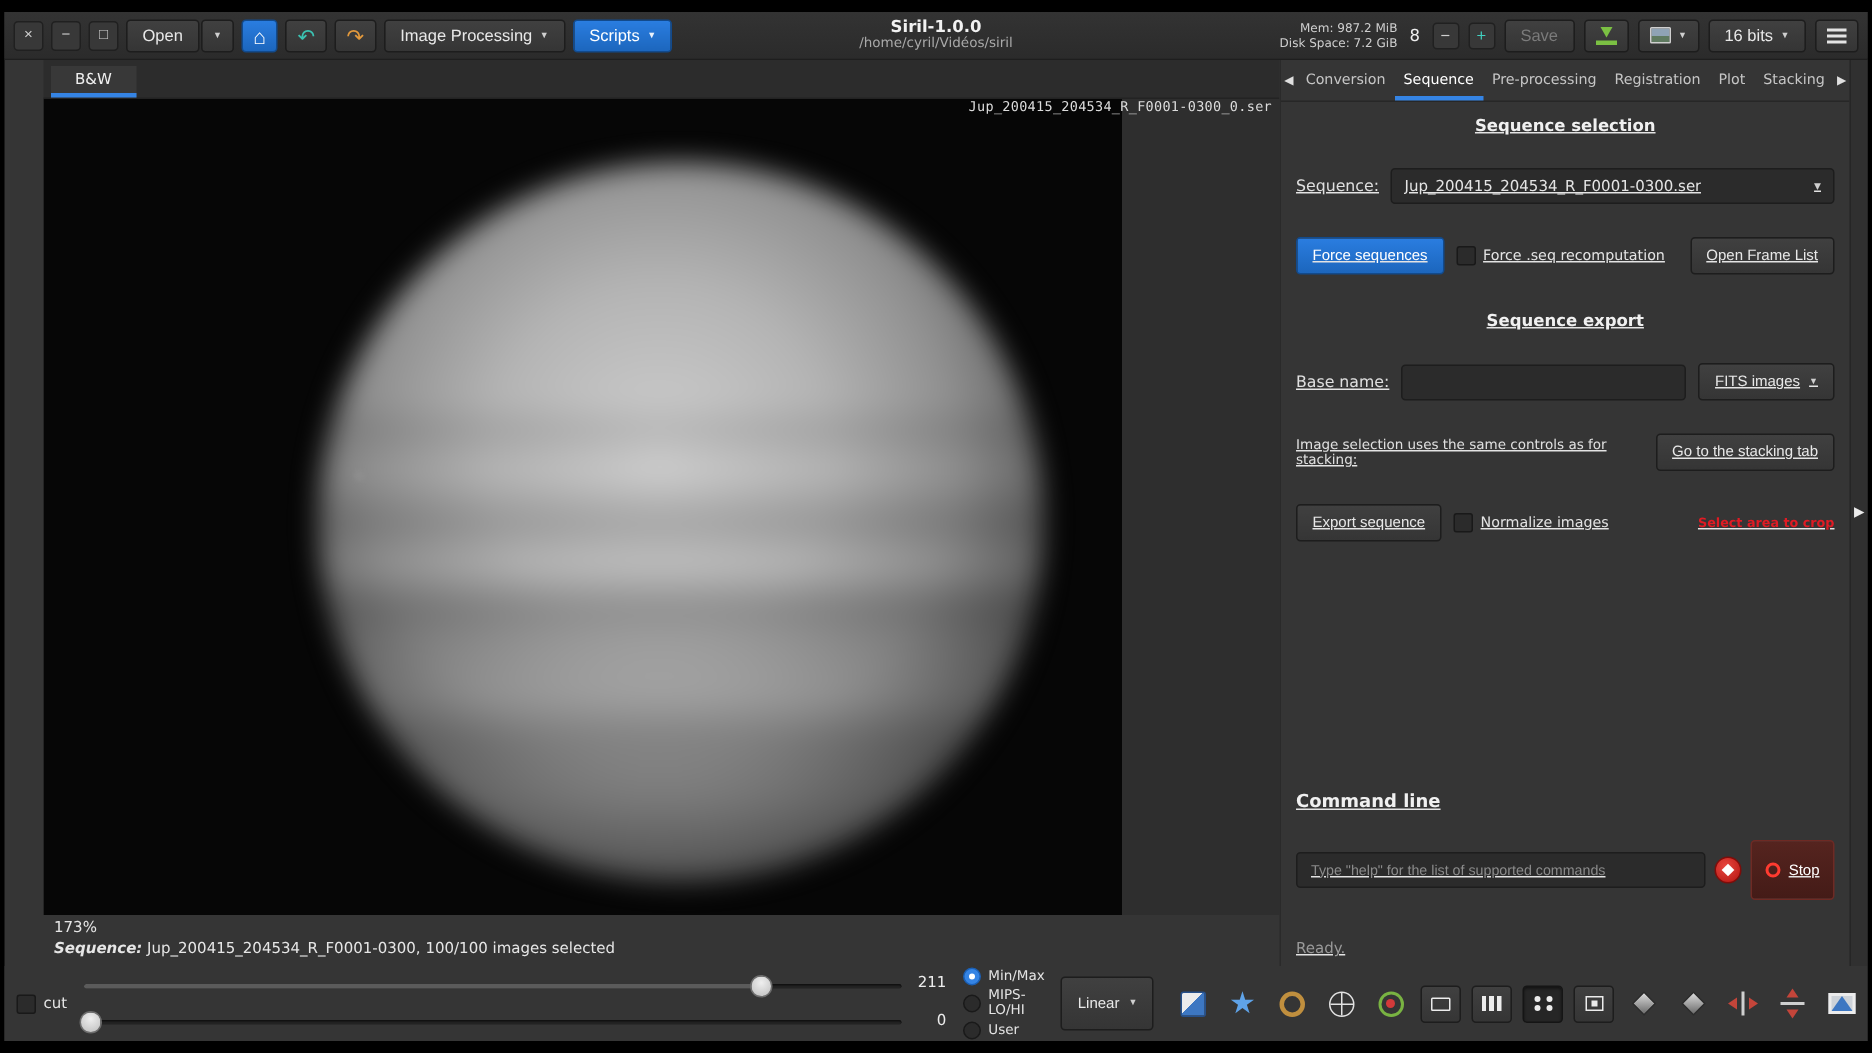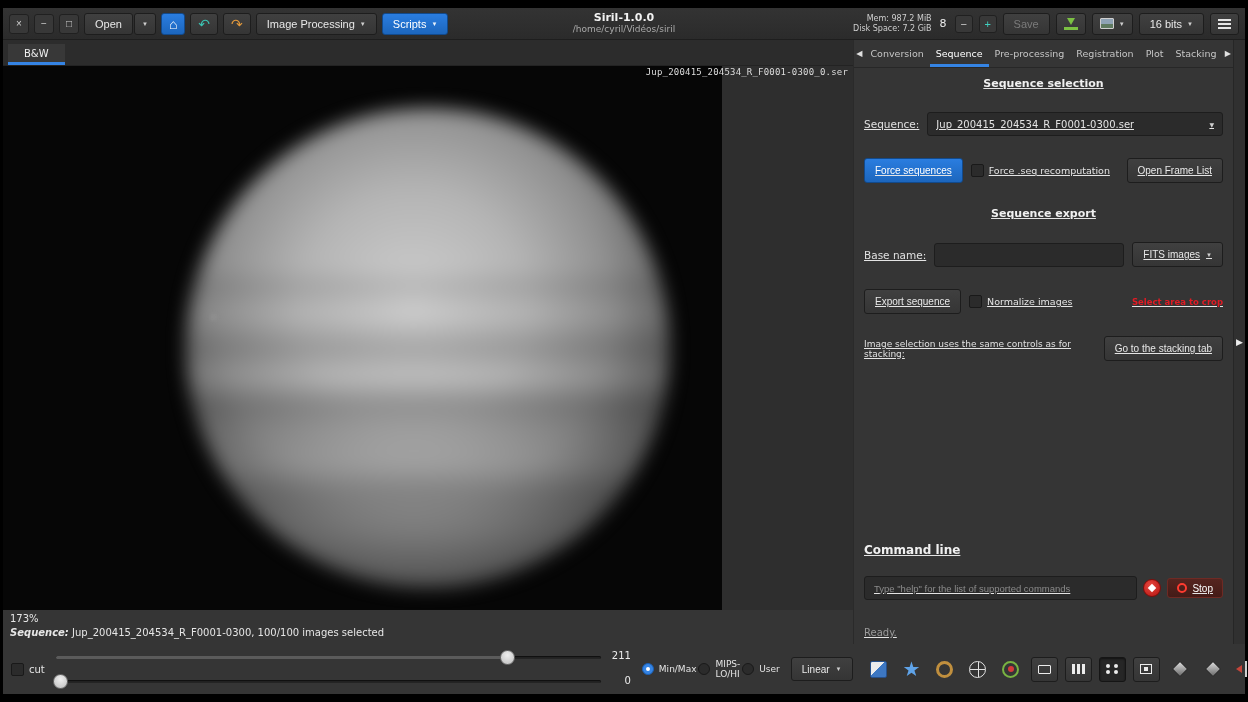--- a/index.html
+++ b/index.html
@@ -34,21 +34,21 @@
     color:#cfcfcf; font-size:11px; display:flex; align-items:center; justify-content:center; cursor:pointer; }
   .tinybtn.plus { color:#41d0c0; }
   .ic-export { width:14px; height:12px; position:relative; }
   .ic-export::before { content:""; position:absolute; left:3px; top:0; border-left:4px solid transparent; border-right:4px solid transparent; border-top:7px solid #7bc043; }
   .ic-export::after { content:""; position:absolute; left:0; bottom:0; width:14px; height:3px; background:#7bc043; }
   .ic-photo { width:14px; height:11px; border:1px solid #cfcfcf; border-radius:1px;
     background:linear-gradient(180deg,#8fa3b5 0 55%,#5f7a60 55%); }
   .hamburger { width:13px; height:2px; background:#e4e4e4; box-shadow:0 -4px 0 #e4e4e4, 0 4px 0 #e4e4e4; }
 
   
-  .main { flex:1; display:flex; min-height:0; }
+  .main { flex:1; display:flex; min-height:0;margin-left:26px; }
   .left-pane { flex:1; display:flex; flex-direction:column; min-width:0; }
   .tabstrip { height:26px; background:#2c2c2c; border-bottom:1px solid #232323; display:flex; align-items:flex-end; padding-left:5px; }
   .imgtab { padding:4px 16px 3px; font-size:10px; color:#f0f0f0; background:#383838; border-bottom:3px solid #3584e4; cursor:pointer; }
   .canvas { flex:1; background:#2e2e2e; position:relative; overflow:hidden; }
   .imagefield { position:absolute; left:0; top:0; width:719px; height:547px; background:#060606; overflow:hidden; }
   .planet { position:absolute; left:183px; top:42px; width:484px; height:480px; border-radius:50%;
     background:radial-gradient(circle at 47% 41%, #cfcfcf 0%, #b4b4b4 30%, #8f8f8f 52%, #5c5c5c 70%, #242424 86%, rgba(0,0,0,0) 98%);
     filter:blur(9px); }
   .planet::before { content:""; position:absolute; inset:0; border-radius:50%;
     background:linear-gradient(180deg,
@@ -88,43 +88,43 @@
   .crop-hint { margin-left:auto; color:#e01b24; font-weight:bold; font-size:8.5px; white-space:nowrap; }
   .note { font-size:9px; color:#e0e0e0; }
   .spacer { flex:1; }
   .cmdheading { font-weight:bold; font-size:12px; color:#f0f0f0; margin-bottom:-3px; }
   .cmdrow { display:flex; align-items:center; gap:6px; }
   .cmdinput { flex:1; height:24px; background:#2b2b2b; border:1px solid #1d1d1d; border-radius:3px; color:#ccc; padding:0 9px; font-size:9.5px; min-width:0; }
   .cmdinput::placeholder { color:#8b8b8b; }
   .redbtn { width:18px; height:18px; border-radius:50%; background:radial-gradient(circle at 40% 35%, #e8473f, #b31410);
     border:1px solid #7e0d0a; display:flex; align-items:center; justify-content:center; cursor:pointer; flex:0 0 auto; }
   .reddiamond { width:6px; height:6px; background:#fff; transform:rotate(45deg); }
-  .stopbtn { height:20px; background:linear-gradient(#55241f,#441b17); border:1px solid #6e2a24; border-radius:3px;
+  .stopbtn { height:40px; background:linear-gradient(#55241f,#441b17); border:1px solid #6e2a24; border-radius:3px;
     color:#fff; font-size:10px; padding:0 9px; display:inline-flex; align-items:center; gap:5px; cursor:pointer; }
   .stopring { width:10px; height:10px; border:2px solid #ff3b30; border-radius:50%; }
   .ready { color:#9a9a9a; font-size:10px; padding:5px 0 6px; }
   .edge-strip { width:12px; background:#303030; border-left:1px solid #262626; display:flex; align-items:center; justify-content:center; }
   .expander { color:#ececec; font-size:9px; cursor:pointer; }
 
   
   .bottombar { flex:0 0 50px; background:#353535; display:flex; align-items:center; padding:0 8px; gap:11px; }
   .cutbox { display:flex; align-items:center; gap:5px; font-size:10px; }
   .sliders { width:545px; display:flex; flex-direction:column; gap:9px; flex:0 0 auto; }
   .slider { position:relative; height:15px; cursor:pointer; }
   .slider .track { position:absolute; left:0; right:0; top:6px; height:3px; background:#242424; border-radius:2px; box-shadow:inset 0 1px 1px rgba(0,0,0,.6); }
   .slider .fill { position:absolute; left:0; top:6px; height:3px; background:#5b5b5b; border-radius:2px; }
   .slider .handle { position:absolute; top:0; width:15px; height:15px; margin-left:-8px; border-radius:50%;
     background:radial-gradient(circle at 50% 32%, #efefef, #bdbdbd); border:1px solid #6d6d6d; }
   .vals { display:flex; flex-direction:column; justify-content:space-between; height:40px; font-size:10px; color:#ececec; text-align:right; width:20px; padding:1px 0 3px; }
-  .radios { display:flex; flex-direction:row; gap:2px; font-size:9px; }
+  .radios { display:flex; flex-direction:column; gap:2px; font-size:9px; }
   .radio { display:flex; align-items:center; gap:5px; cursor:pointer; }
   .rdot { width:12px; height:12px; border-radius:50%; background:#2b2b2b; border:1px solid #191919; position:relative; flex:0 0 auto; }
   .rdot.sel { background:#3584e4; border-color:#1a5fb4; }
   .rdot.sel::after { content:""; position:absolute; left:3px; top:3px; width:4px; height:4px; background:#fff; border-radius:50%; }
-  .scalebtn { height:24px; }
+  .scalebtn { height:36px; }
   .icons { display:flex; align-items:center; gap:7px; margin-left:2px; }
   .icbtn { width:26px; height:26px; background:none; border:none; display:flex; align-items:center; justify-content:center; cursor:pointer; padding:0; flex:0 0 auto; }
   .icbtn.framed { background:linear-gradient(#404040,#353535); border:1px solid #1d1d1d; border-radius:3px; width:27px; height:25px; }
   .icbtn.pressed { background:#262626; border:1px solid #151515; box-shadow:inset 0 1px 2px rgba(0,0,0,.55); }
   .ic-paint { width:17px; height:17px; border-radius:2px; background:linear-gradient(135deg,#ececec 46%,#3d77c2 46%); border:1px solid #27508a; }
   .ic-star { color:#5fa3e8; font-size:20px; line-height:1; }
   .ic-ring { width:17px; height:17px; border:3px solid #c08f3e; border-radius:50%; }
   .ic-globe { width:17px; height:17px; border:1px solid #e2e2e2; border-radius:50%; position:relative; }
   .ic-globe::before { content:""; position:absolute; left:50%; top:0; bottom:0; width:1px; background:#e2e2e2; }
   .ic-globe::after { content:""; position:absolute; top:50%; left:0; right:0; height:1px; background:#e2e2e2; }
@@ -281,31 +281,31 @@
           <div class="prow">
             <span class="plabel">Base name:</span>
             <input class="pinput" value="" style="">
             <button class="pbtn">
               <span>FITS images</span>
               <span class="caret">▼</span>
             </button>
           </div>
 
           <div class="prow">
+            <span class="note">Image selection uses the same controls as for stacking:</span>
+            <button class="pbtn">Go to the stacking tab</button>
+          </div>
+
+          <div class="prow">
             <button class="pbtn">Export sequence</button>
             <label class="check">
               <span class="checkbox"></span>
               <span>Normalize images</span>
             </label>
             <span class="crop-hint">Select area to crop</span>
-          </div>
-
-          <div class="prow">
-            <span class="note">Image selection uses the same controls as for stacking:</span>
-            <button class="pbtn">Go to the stacking tab</button>
           </div>
 
           <div class="spacer"></div>
 
           <div class="cmdheading">Command line</div>
           <div class="cmdrow">
             <input class="cmdinput" placeholder="Type &quot;help&quot; for the list of supported commands" style="">
             <button class="redbtn">
                 <span class="reddiamond"></span>
               </button>

